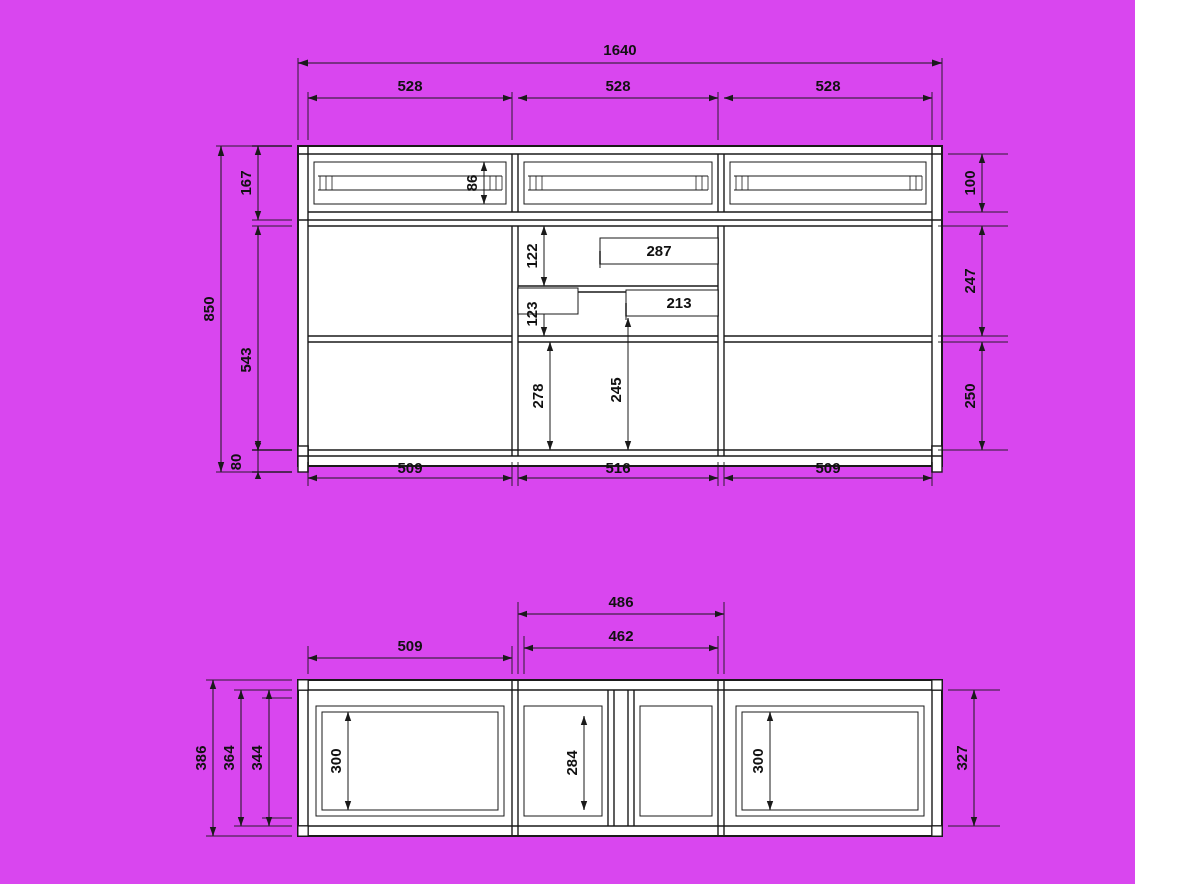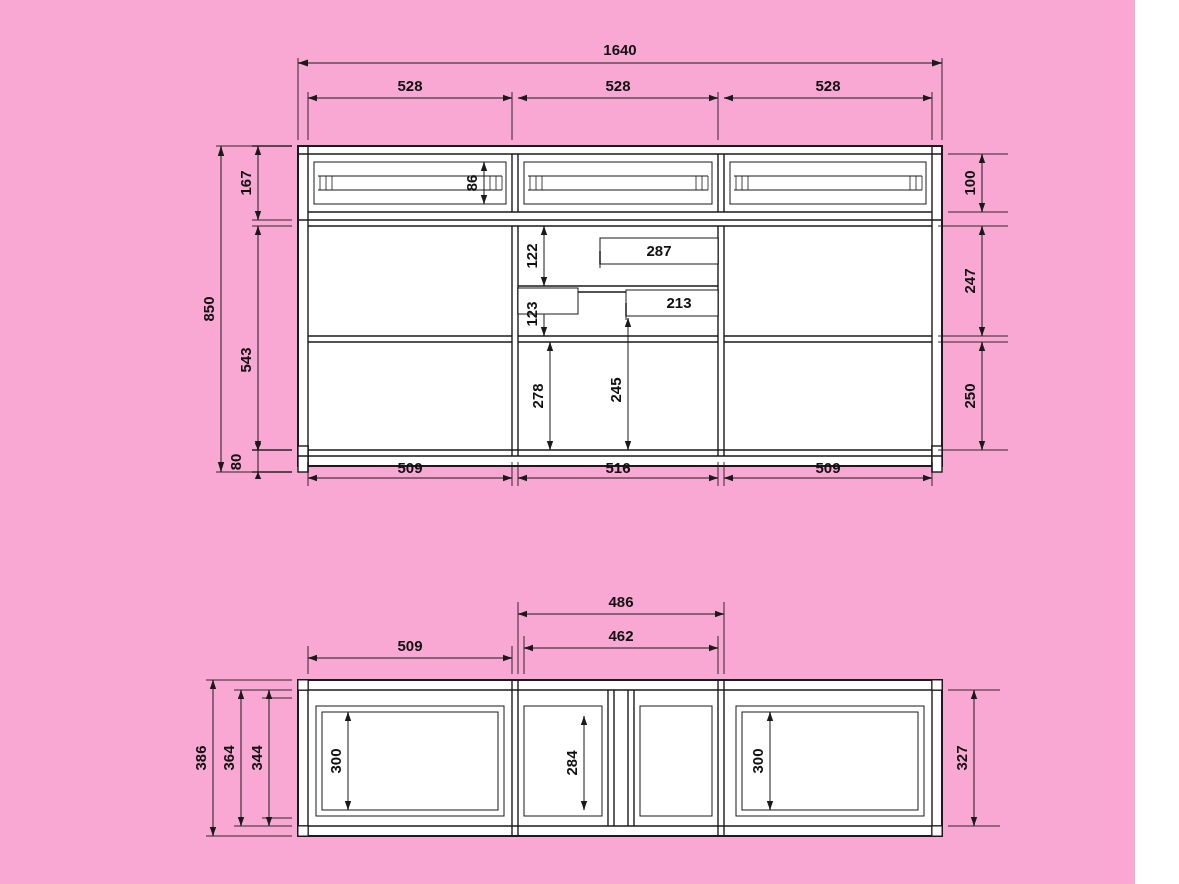--- a/index.html
+++ b/index.html
@@ -7,21 +7,21 @@
     padding: 0;
     background: #ffffff;
   }
   body {
     font-family: "Liberation Sans", sans-serif;
   }
   #sheet {
     position: relative;
     width: 1135px;
     height: 884px;
-    background: #f9a8d4;
+    background: #d946ef;
     overflow: hidden;
   }
   #sheet svg {
     position: absolute;
     left: 0;
     top: 0;
   }
   .dimtext {
     font-family: "Liberation Sans", sans-serif;
     font-size: 15px;

